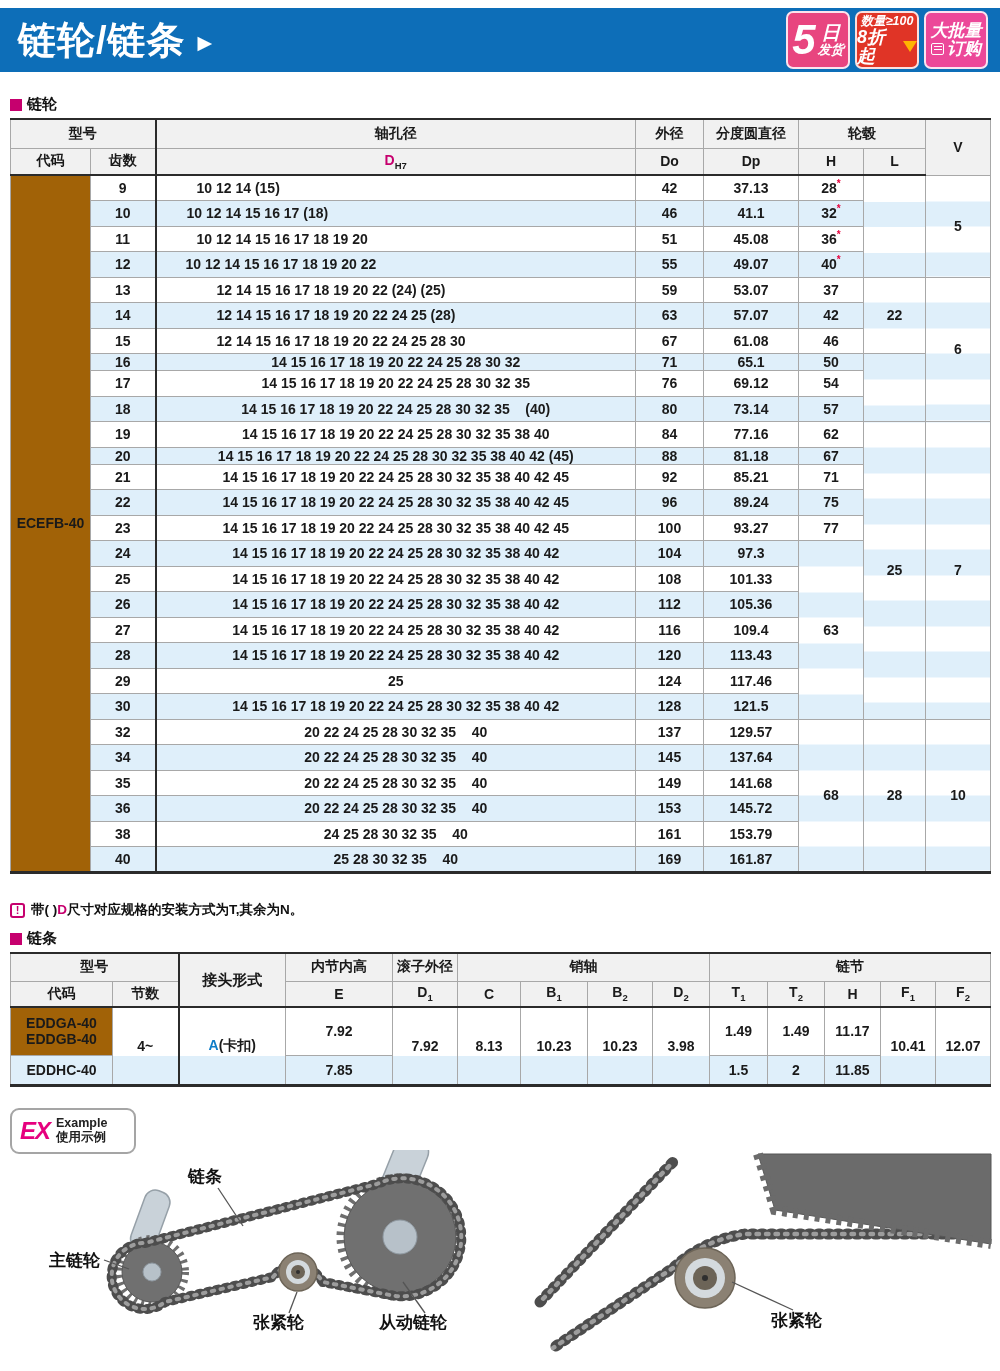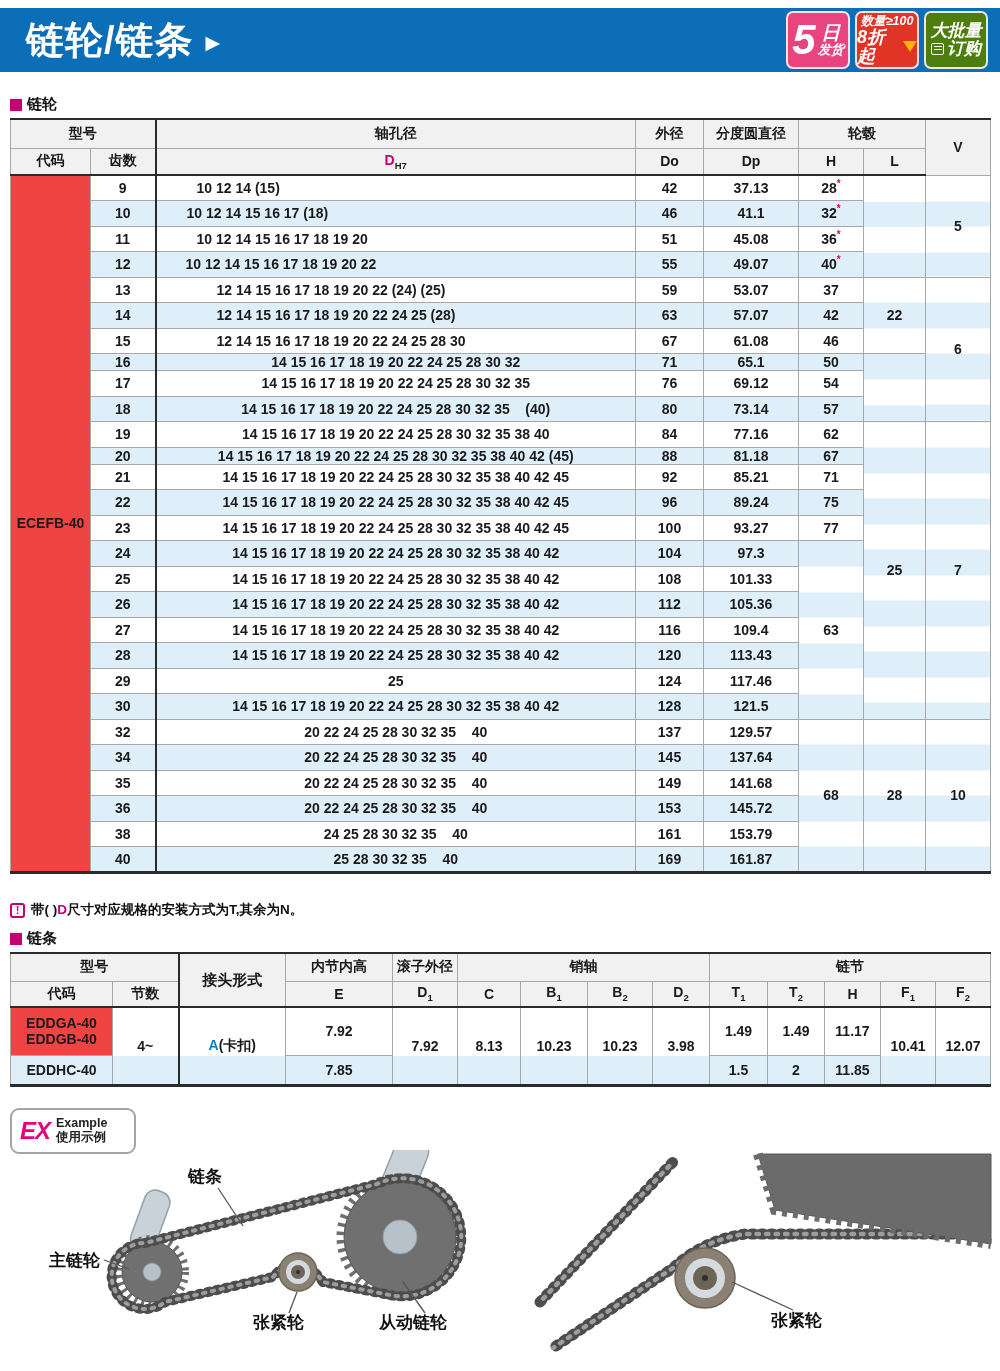--- a/index.html
+++ b/index.html
@@ -1,59 +1,59 @@
 <!DOCTYPE html>
 <html><head>
 <meta charset="utf-8">
 <style>
   html,body{margin:0;padding:0;width:1000px;height:1371px;background:#fff;overflow:hidden;
     font-family:"Liberation Sans",sans-serif;}
   .abs{position:absolute;}
   
   .topbar{position:absolute;left:0;top:8px;width:1000px;height:64px;background:#0d6eb8;
     display:flex;align-items:center;}
-  .title-main{color:#fff;font-weight:800;font-size:38px;margin-left:26px;letter-spacing:1px;}
+  .title-main{color:#fff;font-weight:800;font-size:38px;margin-left:18px;letter-spacing:1px;}
   .title-arrow{color:#fff;font-size:19px;margin:4px 10px 0 12px;}
   .title-sub{color:#fff;font-weight:800;font-size:28px;margin-top:2px;}
   .badges{margin-left:auto;margin-right:12px;display:flex;gap:5px;}
   .badge{width:64px;height:58px;border-radius:7px;border:2px solid rgba(255,255,255,.85);
     box-sizing:border-box;display:flex;flex-direction:column;align-items:center;justify-content:center;
     color:#fff;font-style:italic;font-weight:800;line-height:1.05;}
   .badge.ship{background:#e8457f;flex-direction:row;gap:2px;}
   .ship-big{font-size:42px;}
   .ship-col{display:flex;flex-direction:column;align-items:center;}
   .ship-unit{font-size:19px;} .ship-word{font-size:13px;}
   .badge.qty{background:#e03426;}
   .qty-line{font-size:12.5px;white-space:nowrap;}
   .qty-row{display:flex;align-items:center;gap:3px;}
   .discount-line{font-size:18px;}
   .down-arrow{width:0;height:0;border-left:7px solid transparent;border-right:7px solid transparent;
     border-top:11px solid #ffb400;display:inline-block;}
-  .badge.bulk{background:#4d7c0f;}
+  .badge.bulk{background:#ec4899;}
   .bulk-line{font-size:17px;white-space:nowrap;}
   .bulk-row{display:flex;align-items:center;gap:3px;}
   .order-icon{width:13px;height:12px;border:1.5px solid #fff;border-radius:2px;display:inline-block;box-sizing:border-box;}
   .order-icon::after{content:"";display:block;margin:2px 1.5px 0 1.5px;height:1.5px;background:#fff;box-shadow:0 3px 0 #fff;}
   
   .sec{position:absolute;left:10px;display:flex;align-items:center;gap:5px;
     font-size:15px;font-weight:800;color:#111;}
   .sq{width:12px;height:12px;background:#c6006e;display:inline-block;}
   
   table.dtable{border-collapse:collapse;table-layout:fixed;position:absolute;left:10px;
     border-top:2px solid #2b2b2b;border-bottom:3px solid #2b2b2b;
     border-left:1px solid #8d8d8d;border-right:1px solid #8d8d8d;}
   .dtable th,.dtable td{border:1px solid #a8a8a8;box-sizing:border-box;padding:0;margin:0;
     text-align:center;vertical-align:middle;font-weight:700;font-size:14px;color:#1a1a1a;overflow:hidden;}
   .dtable thead th{background:#f1f1f1;}
   .hdr-bottom th{border-bottom:2px solid #2b2b2b;}
   .thick-r{border-right:2px solid #2b2b2b !important;}
   .accent{color:#c6006e;}
   tr.alt, .altc{background:#dfeffa;}
   .blue{color:#0e7dc8;}
-  .code-cell{color:#0e7dc8;font-size:15px;background:#ef4444;}
+  .code-cell{color:#0e7dc8;font-size:15px;background:#a16207;}
   .altc .code-cell, tr.altc td.code-cell{background:transparent;}
   .teeth-cell{color:#0e7dc8;font-size:14.5px;}
   .bore-cell{color:#0e7dc8;white-space:pre-wrap;}
   .blk{color:#1a1a1a;}
   sup.star{color:#e8003d;font-size:10px;vertical-align:super;line-height:0;}
   sub{font-size:9.5px;}
   .mA{background:repeating-linear-gradient(to bottom,#fff 0 25.5px,#dfeffa 25.5px 51px);}
   .mB{background:repeating-linear-gradient(to bottom,#dfeffa 0 25.5px,#fff 25.5px 51px);}
   .mCh{background:linear-gradient(to bottom,#fff 0 48px,#dfeffa 48px);}
   .dsub{font-size:9.5px;vertical-align:sub;color:#1a1a1a;}

